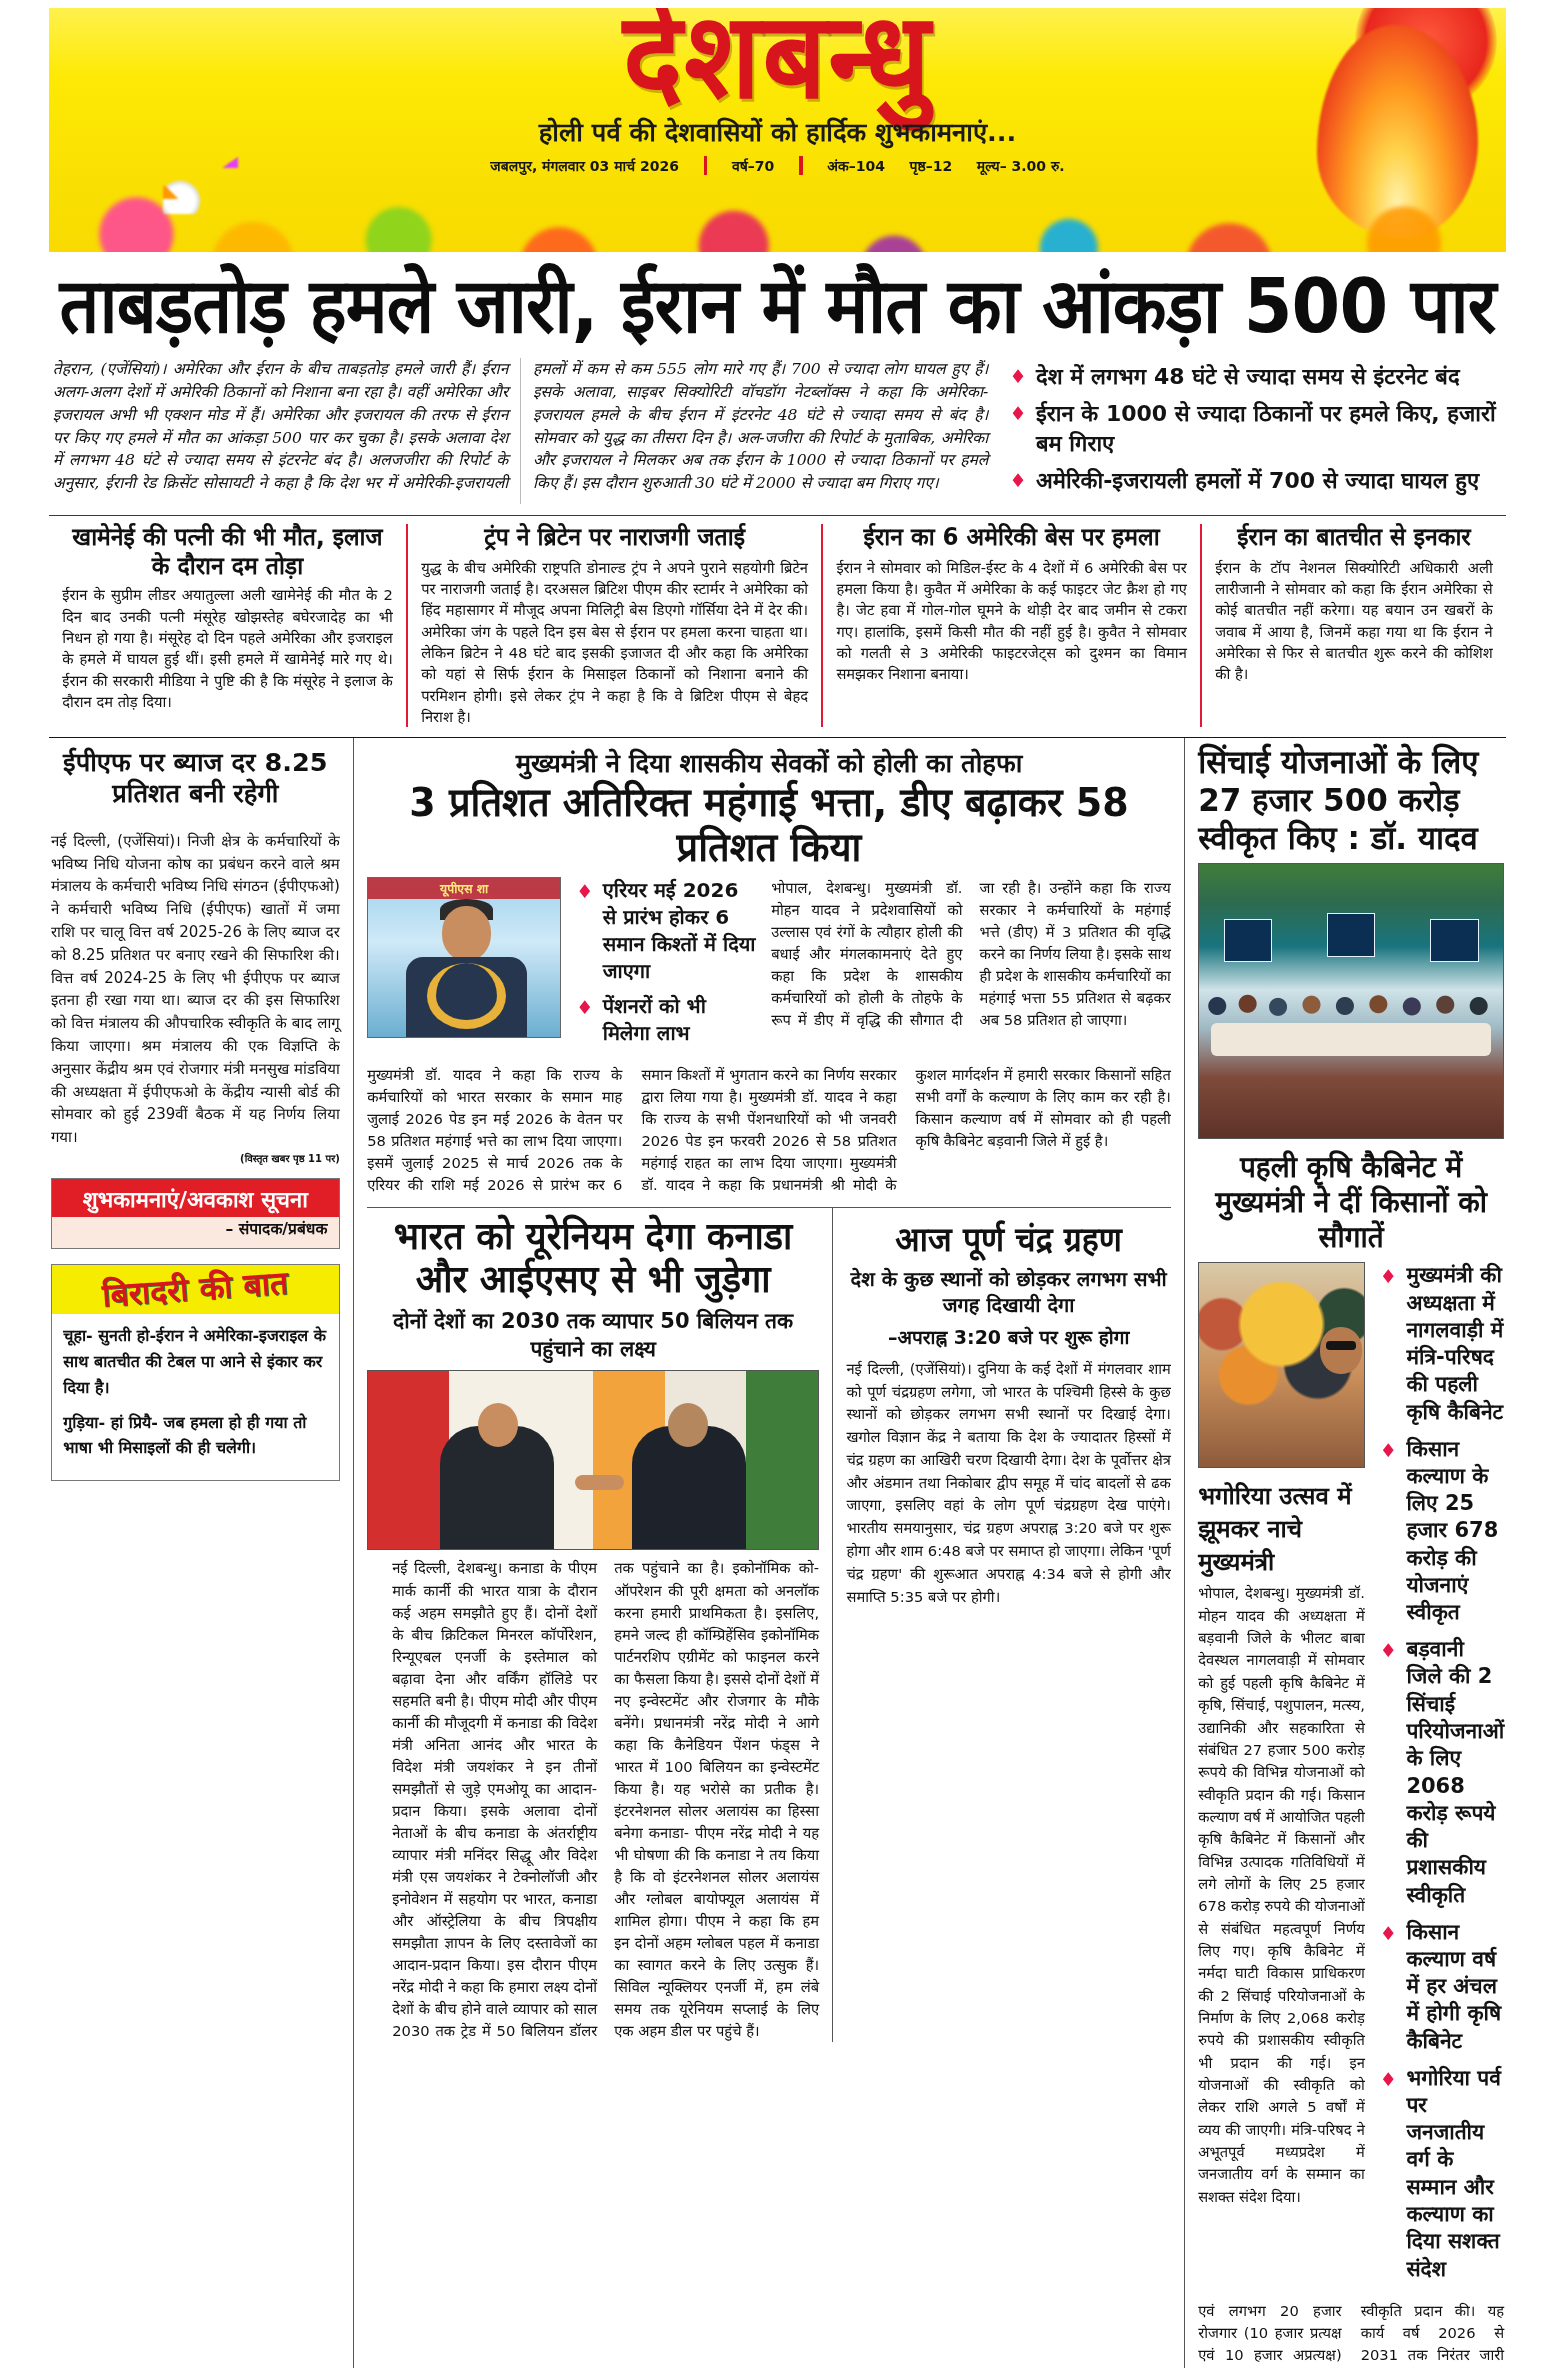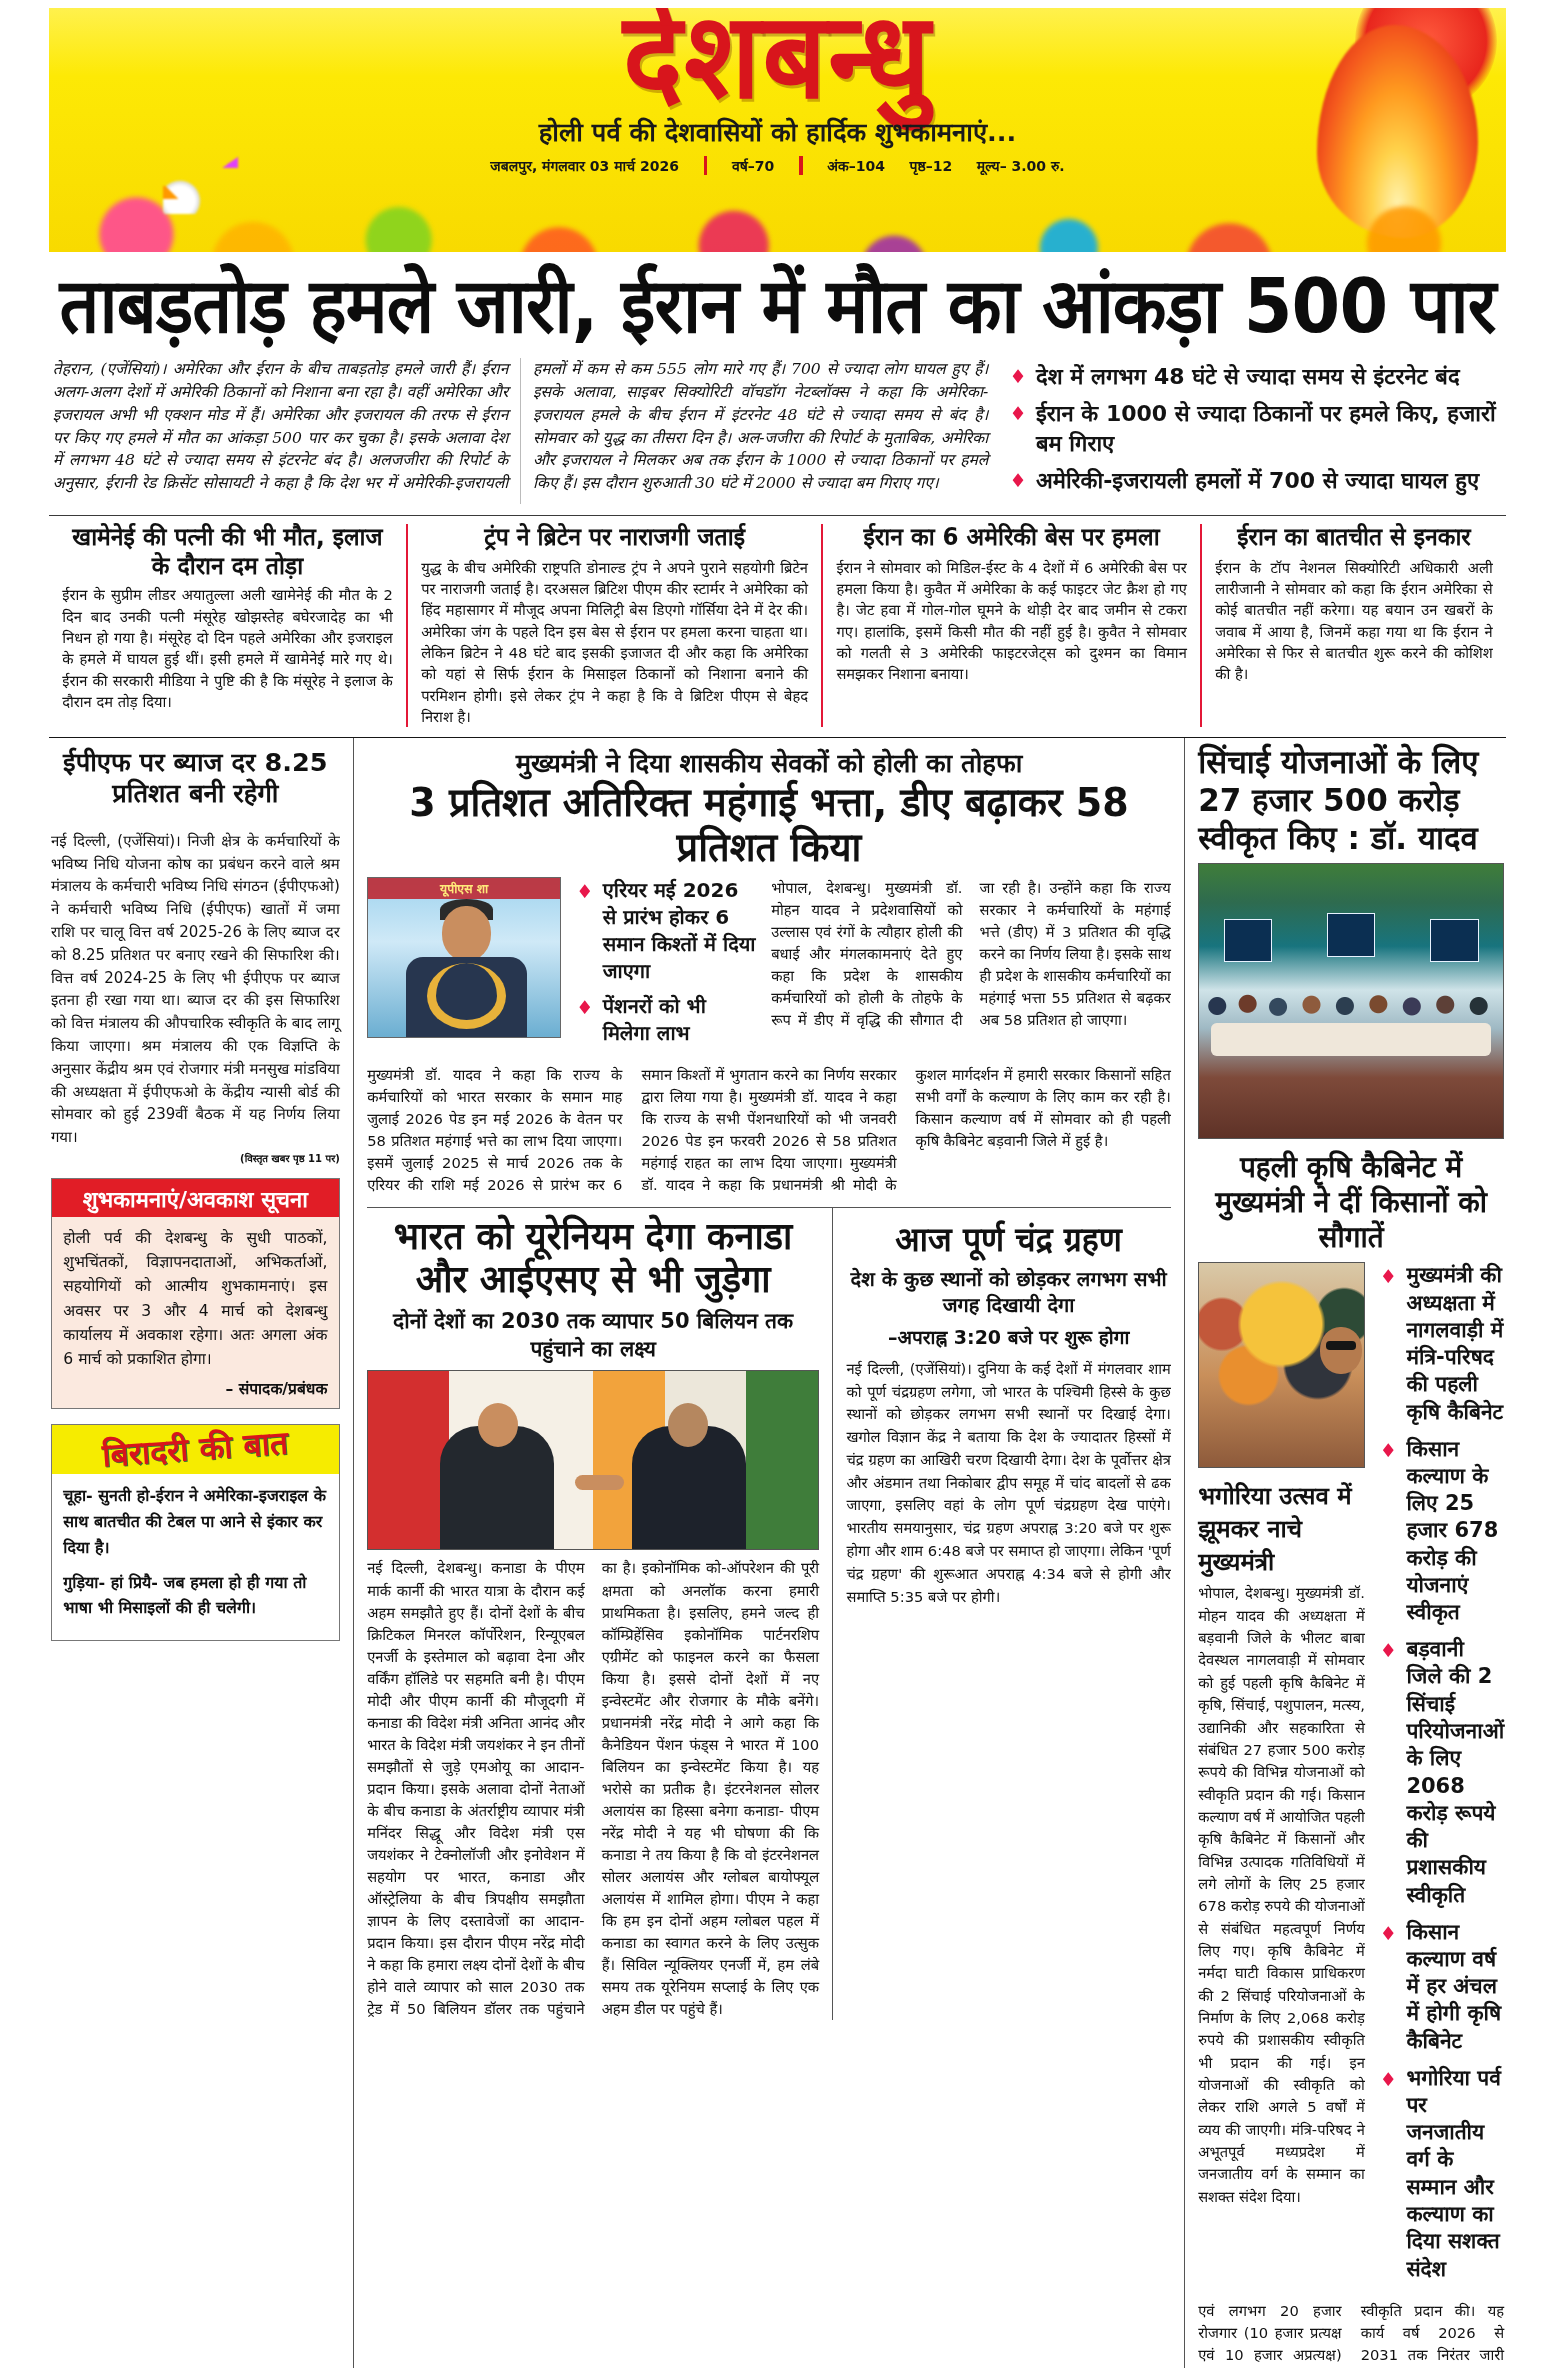--- a/index.html
+++ b/index.html
@@ -153,21 +153,21 @@
   .canada { flex:0 0 58%; padding:7.6px 13.2px 0 0; border-right:0.9px solid #555; }
   .canada-headline { text-align:center; font-weight:900; font-size:36px; line-height:1.15; transform:scaleY(1.05); }
   .canada-sub { text-align:center; font-weight:900; font-size:21px; margin:7.6px 0; }
   .canada-photo { width:100%; height:180px; border:0.9px solid #555; position:relative; overflow:hidden;
     background:linear-gradient(90deg,#d32f2f 0 18%, #f5f0e6 18% 50%, #f2a33c 50% 66%, #ece7da 66% 84%, #3f7d3a 84% 100%); }
   .canada-photo .fig { position:absolute; bottom:0; width:114px; height:123px; border-radius:38px 38px 0 0; background:#23282e; }
   .canada-photo .fig.l { left:16%; } .canada-photo .fig.r { right:16%; background:#1d222b; }
   .canada-photo .fhead { position:absolute; bottom:102px; width:40px; height:44px; border-radius:50%; background:#c98e5f; }
   .canada-photo .fhead.l { left:calc(16% + 38px); } .canada-photo .fhead.r { right:calc(16% + 38px); background:#b5875f; }
   .canada-photo .shake { position:absolute; bottom:59px; left:46%; width:49px; height:15px; background:#c98e5f; border-radius:7.6px; }
-  .canada-body { column-count:2; column-gap:17px; font-size:14.7px; line-height:1.5; text-align:justify; margin-top:7.6px; }
+  .canada-body { column-count:2; column-gap:17px; font-size:14.7px; line-height:1.5; text-align:justify; margin-top:7.6px;margin-left:25px; }
   .eclipse { flex:1; padding:7.6px 0 0 13.2px; }
   .eclipse-title { text-align:center; font-weight:900; font-size:32px; transform:scaleY(1.05); margin-bottom:7.6px; }
   .eclipse-sub { text-align:center; font-weight:bold; font-size:20px; line-height:1.3; }
   .eclipse-sub2 { text-align:center; font-weight:bold; font-size:19px; margin:5.7px 0 7.6px 0; }
   .eclipse-body { font-size:14.7px; line-height:1.55; text-align:justify; }
 </style>
 </head>
 <body>
 
 <div class="page">
@@ -233,21 +233,20 @@
   <section class="cols3">
 
     <div class="c1">
       <article>
         <h3 class="art-title-sm">ईपीएफ पर ब्याज दर 8.25 प्रतिशत बनी रहेगी</h3>
         <p class="art-body">नई दिल्ली, (एजेंसियां)। निजी क्षेत्र के कर्मचारियों के भविष्य निधि योजना कोष का प्रबंधन करने वाले श्रम मंत्रालय के कर्मचारी भविष्य निधि संगठन (ईपीएफओ) ने कर्मचारी भविष्य निधि (ईपीएफ) खातों में जमा राशि पर चालू वित्त वर्ष 2025-26 के लिए ब्याज दर को 8.25 प्रतिशत पर बनाए रखने की सिफारिश की। वित्त वर्ष 2024-25 के लिए भी ईपीएफ पर ब्याज इतना ही रखा गया था। ब्याज दर की इस सिफारिश को वित्त मंत्रालय की औपचारिक स्वीकृति के बाद लागू किया जाएगा। श्रम मंत्रालय की एक विज्ञप्ति के अनुसार केंद्रीय श्रम एवं रोजगार मंत्री मनसुख मांडविया की अध्यक्षता में ईपीएफओ के केंद्रीय न्यासी बोर्ड की सोमवार को हुई 239वीं बैठक में यह निर्णय लिया गया।</p>
         <p class="note">(विस्तृत खबर पृष्ठ 11 पर)</p>
       </article>
       <div class="greet-box">
         <div class="greet-head">शुभकामनाएं/अवकाश सूचना</div>
-        <p class="greet-body">होली पर्व की देशबन्धु के सुधी पाठकों, शुभचिंतकों, विज्ञापनदाताओं, अभिकर्ताओं, सहयोगियों को आत्मीय शुभकामनाएं। इस अवसर पर 3 और 4 मार्च को देशबन्धु कार्यालय में अवकाश रहेगा। अतः अगला अंक 6 मार्च को प्रकाशित होगा।</p>
         <div class="greet-sign">– संपादक/प्रबंधक</div>
       </div>
       <div class="bira-box">
         <div class="bira-logo"><span>बिरादरी की बात</span></div>
         <div class="bira-body">
           <p>चूहा- सुनती हो-ईरान ने अमेरिका-इजराइल के साथ बातचीत की टेबल पा आने से इंकार कर दिया है।</p>
           <p>गुड़िया- हां प्रियै- जब हमला हो ही गया तो भाषा भी मिसाइलों की ही चलेगी।</p>
         </div>
       </div>
     </div>

